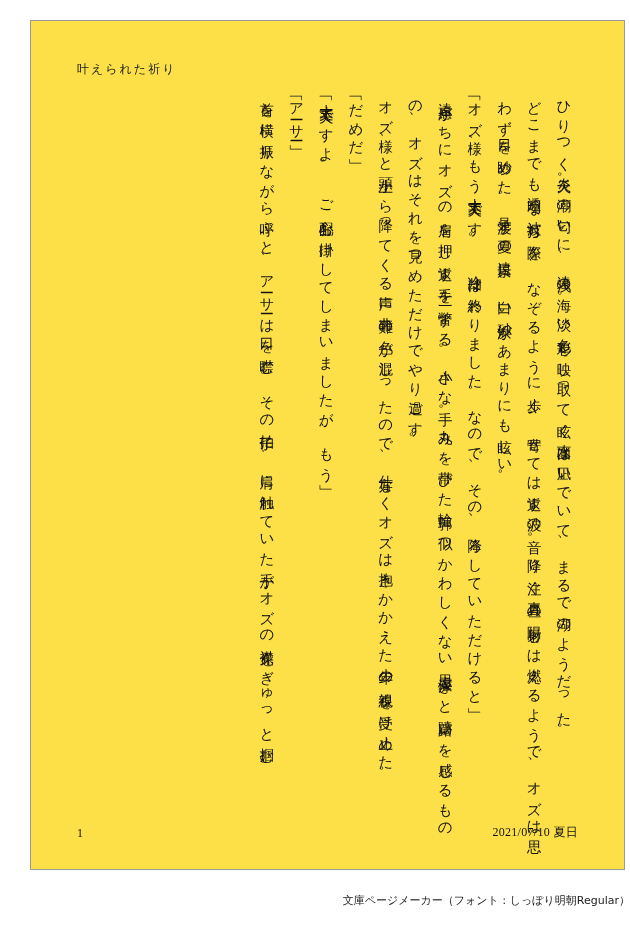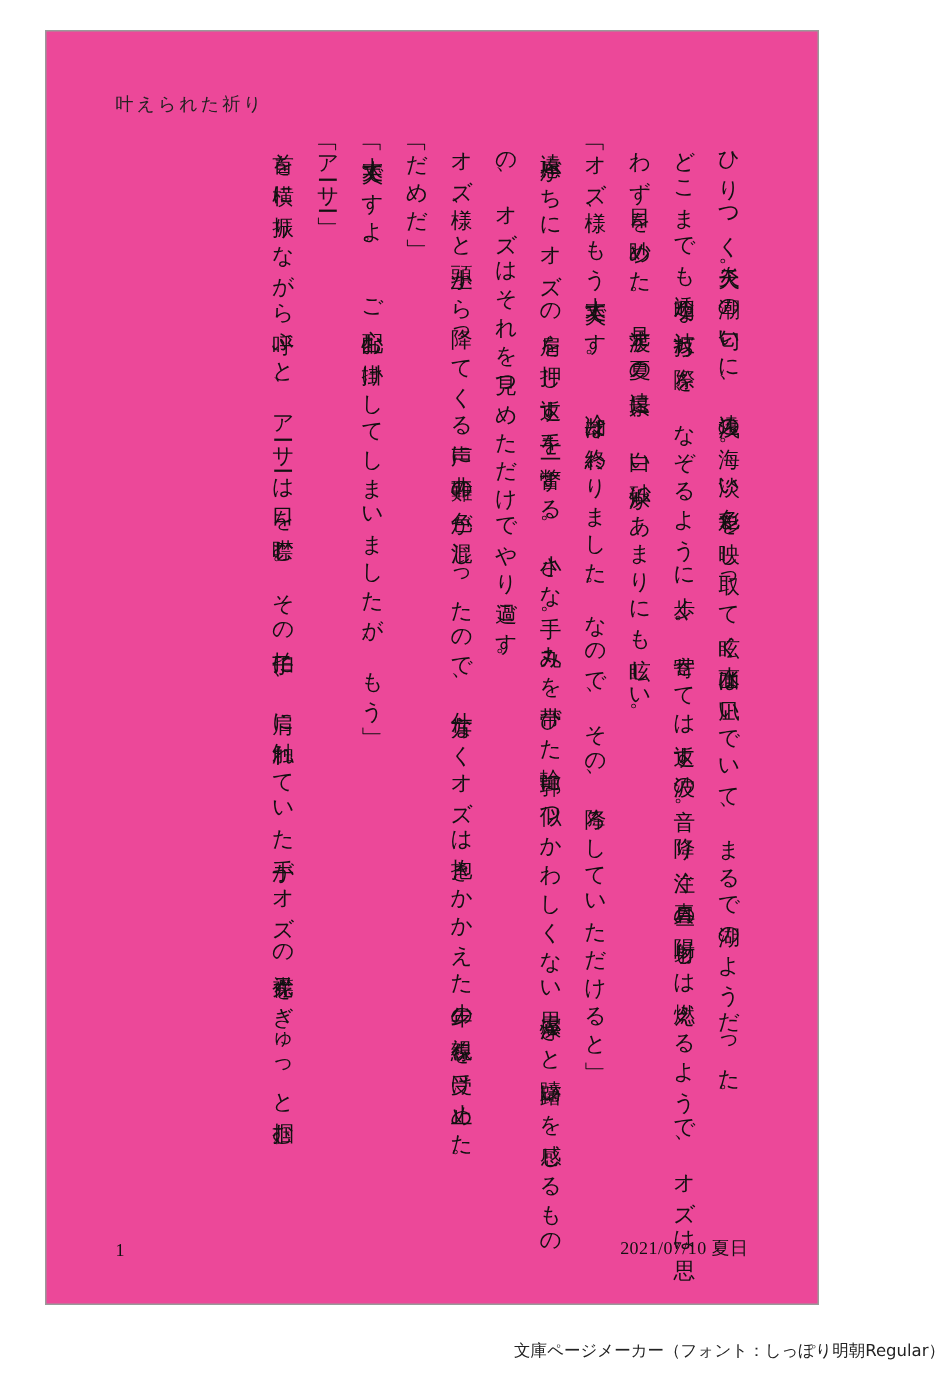--- a/index.html
+++ b/index.html
@@ -13,24 +13,24 @@
     font-family: "Liberation Serif", "DejaVu Serif", serif;
     color: #1a1a1a;
     position: relative;
     overflow: hidden;
   }
 
   .page {
     position: absolute;
     left: 30px;
     top: 20px;
-    width: 516px;
+    width: 595px;
     height: 850px;
     border: 1px solid #9a9a9a;
-    background: #ec4899;
+    background: #fde047;
     box-sizing: border-box;
   }
 
   .page-inner {
     position: absolute;
     left: 0; top: 0; right: 0; bottom: 0;
     padding: 28px 30px 22px 30px;
     box-sizing: border-box;
   }
 

